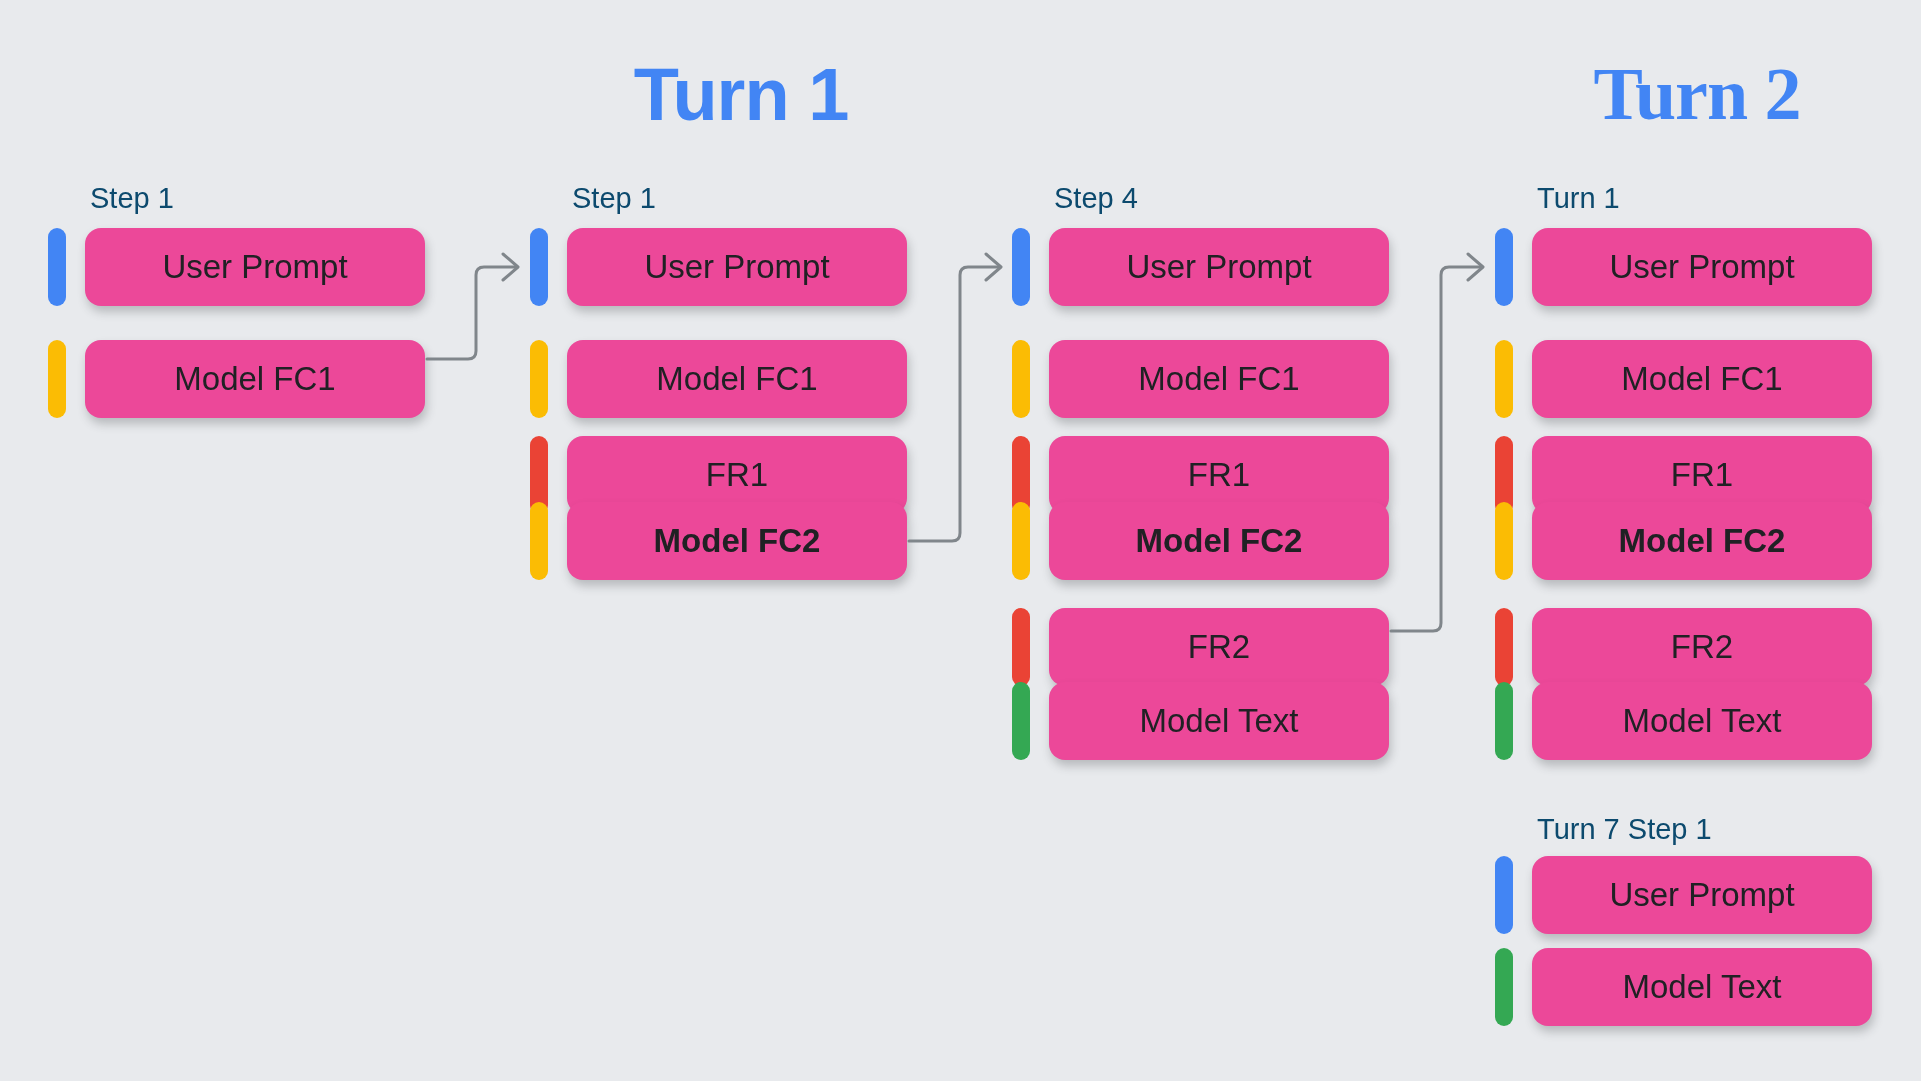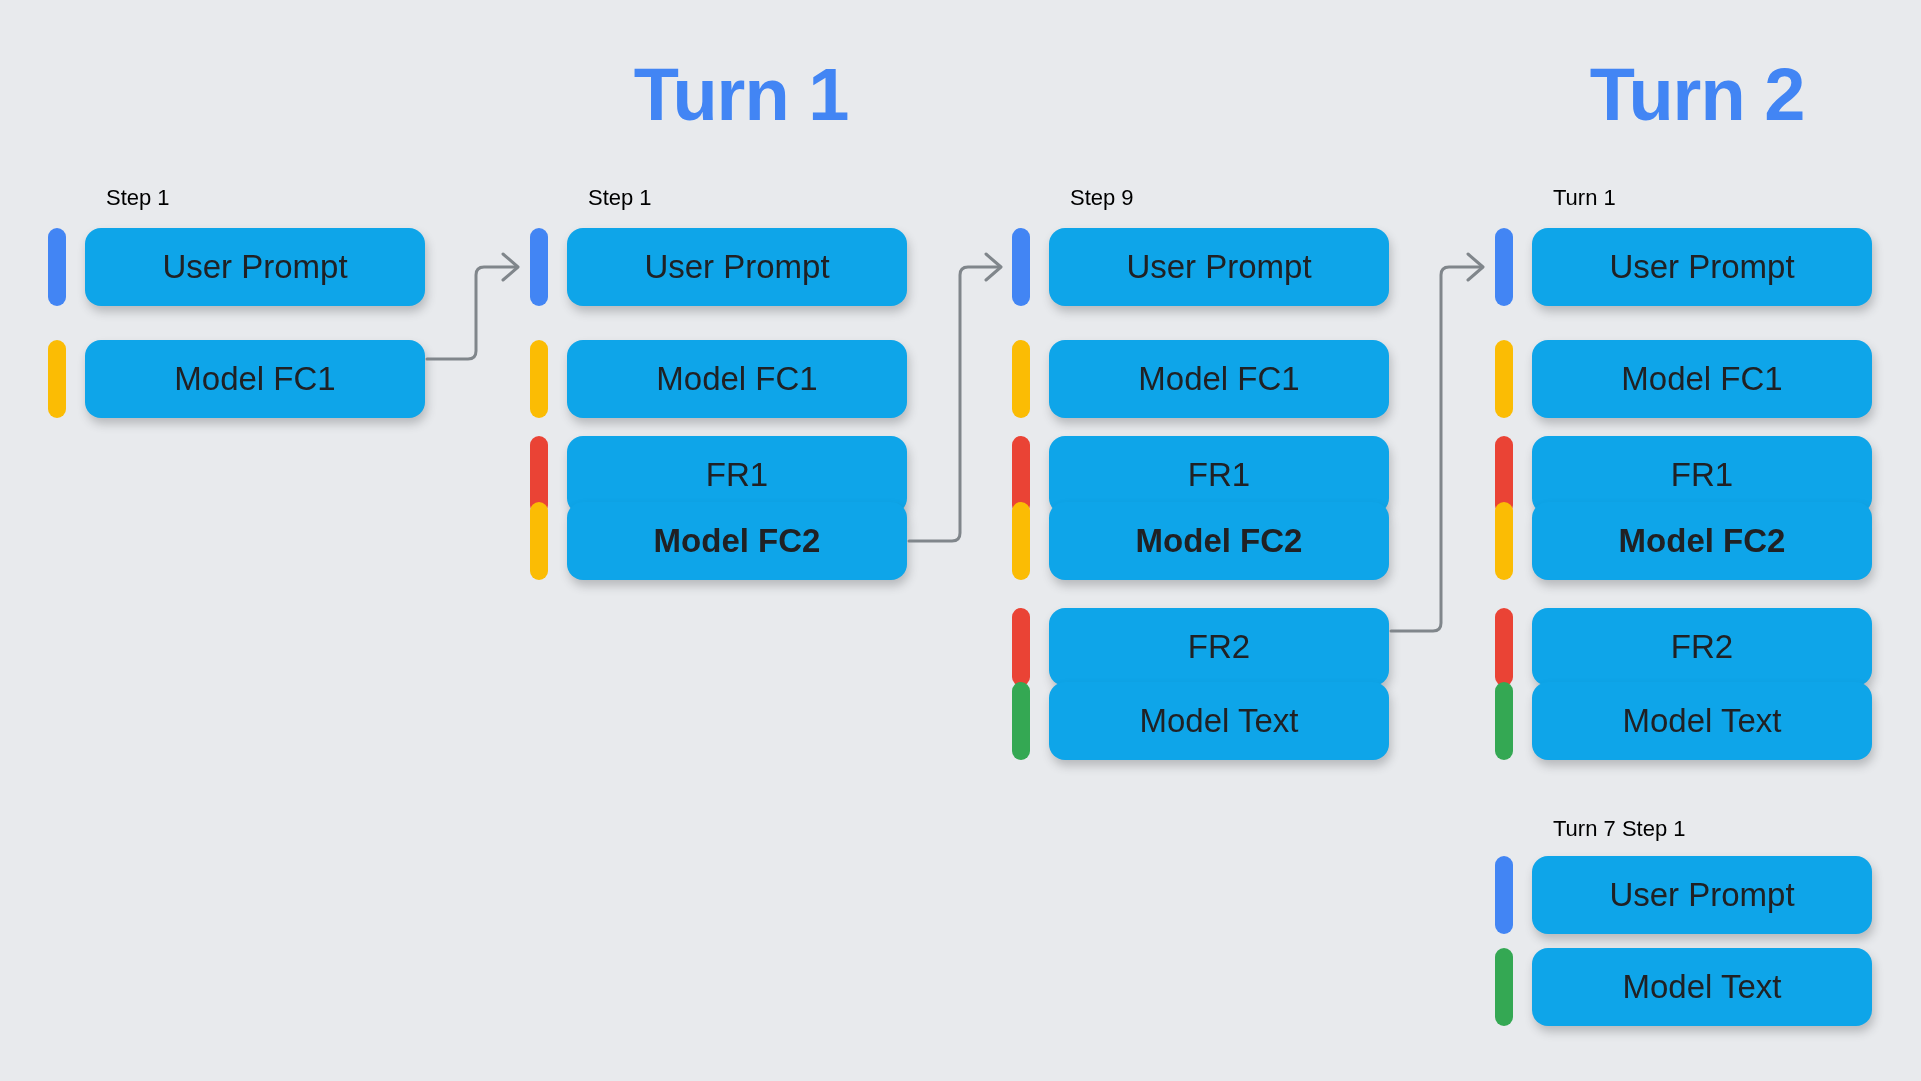--- a/index.html
+++ b/index.html
@@ -18,59 +18,59 @@
     text-align:center;
     font-size:74px;
     font-weight:700;
     letter-spacing:-1px;
     color:#4285f4;
     white-space:nowrap;
   }
   .column { position:absolute; top:0; left:0; width:380px; height:1081px; }
   .col-label {
     position:absolute;
-    left:58px;
-    font-size:22px;
+    left:42px;
+    font-size:29px;
     line-height:30px;
-    color:#000000;
+    color:#0c4a6e;
     white-space:nowrap;
   }
   .bar {
     position:absolute;
     left:0;
     width:18px;
     height:78px;
     border-radius:9px;
   }
   .box {
     position:absolute;
     left:37px;
     width:340px;
     height:78px;
-    background:#0ea5e9;
+    background:#ec4899;
     border-radius:16px;
     box-shadow:2px 6px 10px rgba(60,64,67,0.28);
     display:flex;
     align-items:center;
     justify-content:center;
     font-size:33px;
     color:#202124;
     white-space:nowrap;
   }
   .arrows-layer { position:absolute; left:0; top:0; width:1921px; height:1081px; pointer-events:none; }
   
   .r0 { top:228px; } .r1 { top:320px;margin-top:20px; } .r2 { top:436px; }
   .r3 { top:502px;font-weight:bold; } .r4 { top:608px; } .r5 { top:682px; }
   .s0 { top:856px; } .s1 { top:948px; }
 </style>
 </head>
 <body>
 
 <div class="big-title" style="left:531px;">Turn 1</div>
-<div class="big-title" style="left:1487px;">Turn 2</div>
+<div class="big-title" style="left:1487px;font-family:Liberation Serif, serif;">Turn 2</div>
 
 <div class="column" style="left:48px;">
   <div class="col-label" style="top:183px;">Step 1</div>
   <span class="bar r0" style="background: rgb(66, 133, 244);"></span>
   <div class="box r0">User Prompt</div>
   <span class="bar r1" style="background: rgb(251, 188, 4);"></span>
   <div class="box r1">Model FC1</div>
 </div>
 
 <div class="column" style="left:530px;">
@@ -79,21 +79,21 @@
   <div class="box r0">User Prompt</div>
   <span class="bar r1" style="background: rgb(251, 188, 4);"></span>
   <div class="box r1">Model FC1</div>
   <span class="bar r2" style="background: rgb(234, 67, 53);"></span>
   <div class="box r2">FR1</div>
   <span class="bar r3" style="background: rgb(251, 188, 4);"></span>
   <div class="box r3">Model FC2</div>
 </div>
 
 <div class="column" style="left:1012px;">
-  <div class="col-label" style="top:183px;">Step 9</div>
+  <div class="col-label" style="top:183px;">Step 4</div>
   <span class="bar r0" style="background: rgb(66, 133, 244);"></span>
   <div class="box r0">User Prompt</div>
   <span class="bar r1" style="background: rgb(251, 188, 4);"></span>
   <div class="box r1">Model FC1</div>
   <span class="bar r2" style="background: rgb(234, 67, 53);"></span>
   <div class="box r2">FR1</div>
   <span class="bar r3" style="background: rgb(251, 188, 4);"></span>
   <div class="box r3">Model FC2</div>
   <span class="bar r4" style="background: rgb(234, 67, 53);"></span>
   <div class="box r4">FR2</div>

